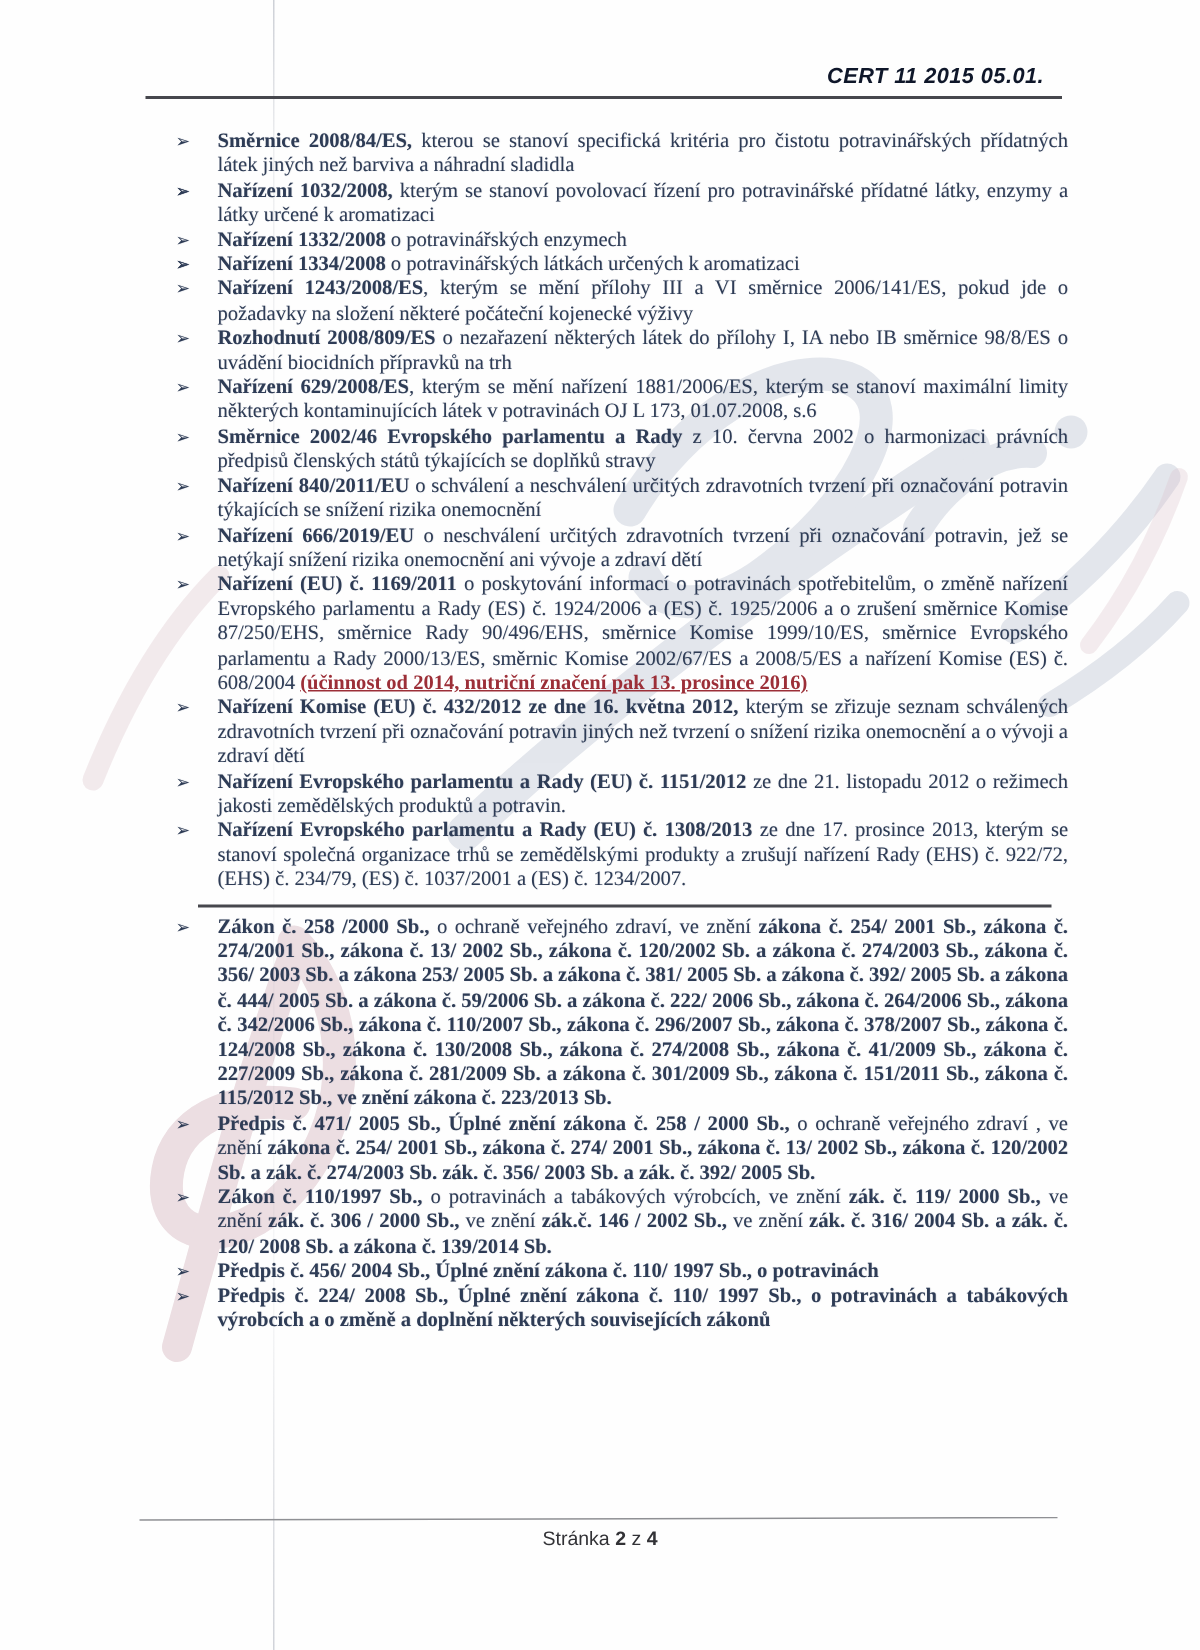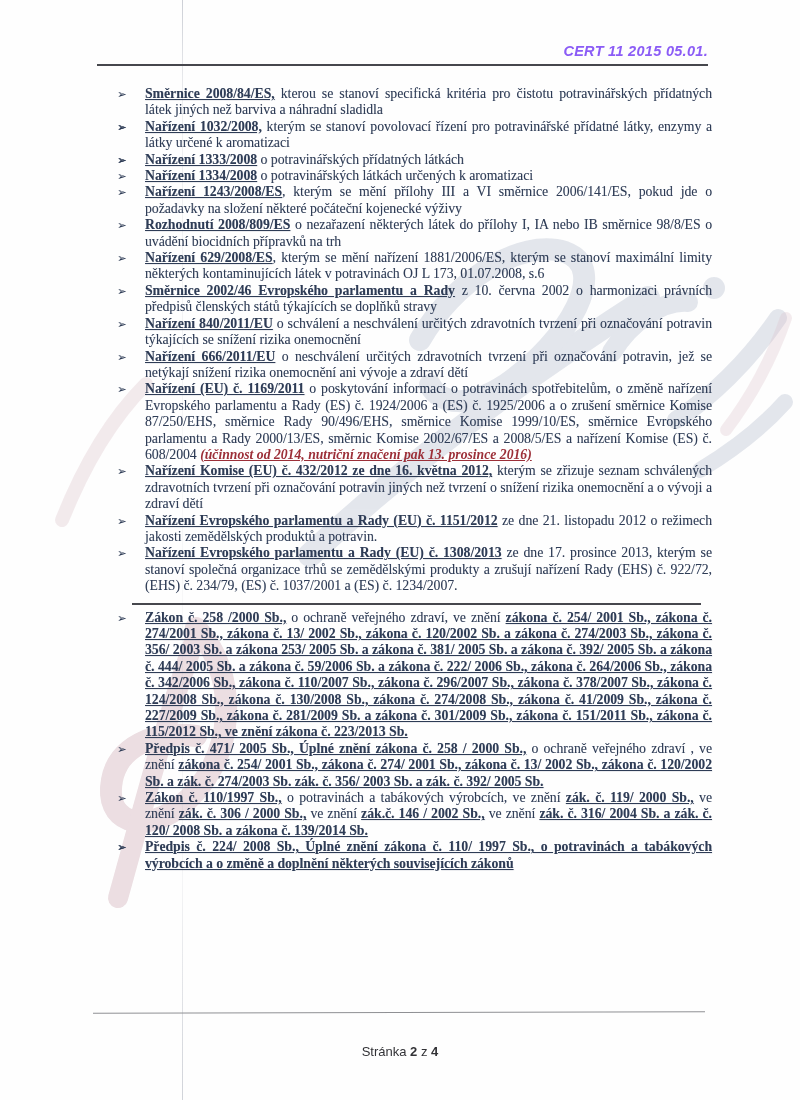--- a/index.html
+++ b/index.html
@@ -21,25 +21,25 @@
       rgba(165,170,182,.38) 93%,
       rgba(165,170,182,.5) 100%);
     z-index:1;
   }
   .watermark{position:absolute;inset:0;z-index:1;pointer-events:none;}
   .wm-gray{stroke:var(--wm-gray,#c9cfdb);}
   .wm-gray-dot{fill:var(--wm-gray,#c9cfdb);}
   .wm-pink{stroke:var(--wm-pink,#dcc3ca);}
 
   .doc-code{
-    position:absolute;top:43px;right:92px;
+    position:absolute;top:43px;right:104px;
     font-family:"Liberation Sans", sans-serif;
     font-style:italic;font-weight:bold;
     font-size:14.5px;letter-spacing:.3px;
-    color:#8b5cf6;z-index:3;
+    color:#0f172a;z-index:3;
   }
   .header-rule{
     position:absolute;top:64px;left:97px;width:611px;height:2px;
     background:var(--rule,#515258);z-index:3;
   }
 
   .content{
     position:absolute;top:86px;left:115px;width:597px;
     color:var(--text,#2e3c56);
     font-size:13.7px;line-height:16.4px;
@@ -47,43 +47,42 @@
     text-shadow:0.3px 0.3px 0.6px rgba(46,60,86,.30);
     z-index:2;
   }
   ul.reg-list{list-style:none;margin:0;padding:0;}
   ul.reg-list li{position:relative;padding-left:30px;margin:0;}
   .marker{
     position:absolute;left:2px;top:0;
     font-family:"DejaVu Sans", sans-serif;
     font-size:11.5px;line-height:16.4px;
   }
-  .seg-b{font-weight:bold;text-decoration:underline;}
+  .seg-b{font-weight:bold;}
   .seg-red{
     font-weight:bold;
     color:var(--red,#9c2f38);
     text-decoration:underline;
     text-shadow:none;
-    font-style:italic;
   }
   .divider{
     height:2px;margin:8px 11px 5px 17px;
     background:var(--rule,#3d3e44);
   }
 
   .footer-rule{
     position:absolute;top:1012px;left:93px;width:612px;height:1px;
     background:var(--footer-rule,#8f9094);
     transform:rotate(-0.15deg);z-index:3;
   }
   .footer-text{
     position:absolute;top:1018px;left:0;width:800px;
     text-align:center;
     font-family:"Liberation Sans", sans-serif;
-    font-size:13px;color:#323236;z-index:3;margin-top:26px;
+    font-size:13px;color:#323236;z-index:3;
   }
   .footer-text .fb{font-weight:bold;}
 </style>
 </head>
 <body>
 
 <div class="page">
 
   <svg class="watermark" width="800" height="1100" viewBox="0 0 800 1100">
     <g fill="none" stroke-linecap="round" opacity="0.5">
@@ -105,40 +104,40 @@
   <div class="crease"></div>
 
   <div class="doc-code">CERT 11 2015 05.01.</div>
   <div class="header-rule"></div>
 
   <div class="content">
     <ul class="reg-list">
         <li><span class="marker">➢</span><span><span class="seg-b">Směrnice 2008/84/ES,</span><span class="seg-r"> kterou se stanoví specifická kritéria pro čistotu potravinářských přídatných látek jiných než barviva a náhradní sladidla</span></span></li>
         <li><span class="marker">➢</span></li>
         <li><span class="marker">➢</span><span><span class="seg-b">Nařízení 1032/2008,</span><span class="seg-r"> kterým se stanoví povolovací řízení pro potravinářské přídatné látky, enzymy a látky určené k aromatizaci</span></span></li>
+        <li><span class="marker">➢</span><span><span class="seg-b">Nařízení 1332/2008</span><span class="seg-r"> o potravinářských enzymech</span></span></li>
         <li><span class="marker">➢</span></li>
-        <li><span class="marker">➢</span><span><span class="seg-b">Nařízení 1333/2008</span><span class="seg-r"> o potravinářských přídatných látkách</span></span></li>
         <li><span class="marker">➢</span><span><span class="seg-b">Nařízení 1334/2008</span><span class="seg-r"> o potravinářských látkách určených k aromatizaci</span></span></li>
         <li><span class="marker">➢</span><span><span class="seg-b">Nařízení 1243/2008/ES</span><span class="seg-r">, kterým se mění přílohy III a VI směrnice 2006/141/ES, pokud jde o požadavky na složení některé počáteční kojenecké výživy</span></span></li>
         <li><span class="marker">➢</span><span><span class="seg-b">Rozhodnutí 2008/809/ES</span><span class="seg-r"> o nezařazení některých látek do přílohy I, IA nebo IB směrnice 98/8/ES o uvádění biocidních přípravků na trh</span></span></li>
         <li><span class="marker">➢</span><span><span class="seg-b">Nařízení 629/2008/ES</span><span class="seg-r">, kterým se mění nařízení 1881/2006/ES, kterým se stanoví maximální limity některých kontaminujících látek v potravinách OJ L 173, 01.07.2008, s.6</span></span></li>
         <li><span class="marker">➢</span><span><span class="seg-b">Směrnice 2002/46 Evropského parlamentu a Rady</span><span class="seg-r"> z 10. června 2002 o harmonizaci právních předpisů členských států týkajících se doplňků stravy</span></span></li>
         <li><span class="marker">➢</span><span><span class="seg-b">Nařízení 840/2011/EU</span><span class="seg-r"> o schválení a neschválení určitých zdravotních tvrzení při označování potravin týkajících se snížení rizika onemocnění</span></span></li>
-        <li><span class="marker">➢</span><span><span class="seg-b">Nařízení 666/2011/EU</span><span class="seg-r"> o neschválení určitých zdravotních tvrzení při označování potravin, jež se netýkají snížení rizika onemocnění ani vývoje a zdraví dětí</span></span></li>
+        <li><span class="marker">➢</span><span><span class="seg-b">Nařízení 666/2019/EU</span><span class="seg-r"> o neschválení určitých zdravotních tvrzení při označování potravin, jež se netýkají snížení rizika onemocnění ani vývoje a zdraví dětí</span></span></li>
         <li><span class="marker">➢</span><span><span class="seg-b">Nařízení (EU) č. 1169/2011</span><span class="seg-r"> o poskytování informací o potravinách spotřebitelům, o změně nařízení Evropského parlamentu a Rady (ES) č. 1924/2006 a (ES) č. 1925/2006 a o zrušení směrnice Komise 87/250/EHS, směrnice Rady 90/496/EHS, směrnice Komise 1999/10/ES, směrnice Evropského parlamentu a Rady 2000/13/ES, směrnic Komise 2002/67/ES a 2008/5/ES a nařízení Komise (ES) č. 608/2004 </span><span class="seg-red">(účinnost od 2014, nutriční značení pak 13. prosince 2016)</span></span></li>
         <li><span class="marker">➢</span><span><span class="seg-b">Nařízení Komise (EU) č. 432/2012 ze dne 16. května 2012,</span><span class="seg-r"> kterým se zřizuje seznam schválených zdravotních tvrzení při označování potravin jiných než tvrzení o snížení rizika onemocnění a o vývoji a zdraví dětí</span></span></li>
         <li><span class="marker">➢</span><span><span class="seg-b">Nařízení Evropského parlamentu a Rady (EU) č. 1151/2012</span><span class="seg-r"> ze dne 21. listopadu 2012 o režimech jakosti zemědělských produktů a potravin.</span></span></li>
         <li><span class="marker">➢</span><span><span class="seg-b">Nařízení Evropského parlamentu a Rady (EU) č. 1308/2013</span><span class="seg-r"> ze dne 17. prosince 2013, kterým se stanoví společná organizace trhů se zemědělskými produkty a zrušují nařízení Rady (EHS) č. 922/72, (EHS) č. 234/79, (ES) č. 1037/2001 a (ES) č. 1234/2007.</span></span></li>
       </ul>
     <div class="divider"></div>
     <ul class="reg-list">
         <li><span class="marker">➢</span><span><span class="seg-b">Zákon č. 258 /2000 Sb.,</span><span class="seg-r"> o ochraně veřejného zdraví, ve znění </span><span class="seg-b">zákona č. 254/ 2001 Sb., zákona č. 274/2001 Sb., zákona č. 13/ 2002 Sb., zákona č. 120/2002 Sb. a zákona č. 274/2003 Sb., zákona č. 356/ 2003 Sb. a zákona 253/ 2005 Sb. a zákona č. 381/ 2005 Sb. a zákona č. 392/ 2005 Sb. a zákona č. 444/ 2005 Sb. a zákona č. 59/2006 Sb. a zákona č. 222/ 2006 Sb., zákona č. 264/2006 Sb., zákona č. 342/2006 Sb., zákona č. 110/2007 Sb., zákona č. 296/2007 Sb., zákona č. 378/2007 Sb., zákona č. 124/2008 Sb., zákona č. 130/2008 Sb., zákona č. 274/2008 Sb., zákona č. 41/2009 Sb., zákona č. 227/2009 Sb., zákona č. 281/2009 Sb. a zákona č. 301/2009 Sb., zákona č. 151/2011 Sb., zákona č. 115/2012 Sb., ve znění zákona č. 223/2013 Sb.</span></span></li>
         <li><span class="marker">➢</span><span><span class="seg-b">Předpis č. 471/ 2005 Sb., Úplné znění zákona č. 258 / 2000 Sb.,</span><span class="seg-r"> o ochraně veřejného zdraví , ve znění </span><span class="seg-b">zákona č. 254/ 2001 Sb., zákona č. 274/ 2001 Sb., zákona č. 13/ 2002 Sb., zákona č. 120/2002 Sb. a zák. č. 274/2003 Sb. zák. č. 356/ 2003 Sb. a zák. č. 392/ 2005 Sb.</span></span></li>
         <li><span class="marker">➢</span><span><span class="seg-b">Zákon č. 110/1997 Sb.,</span><span class="seg-r"> o potravinách a tabákových výrobcích, ve znění </span><span class="seg-b">zák. č. 119/ 2000 Sb.,</span><span class="seg-r"> ve znění </span><span class="seg-b">zák. č. 306 / 2000 Sb.,</span><span class="seg-r"> ve znění </span><span class="seg-b">zák.č. 146 / 2002 Sb.,</span><span class="seg-r"> ve znění </span><span class="seg-b">zák. č. 316/ 2004 Sb. a zák. č. 120/ 2008 Sb. a zákona č. 139/2014 Sb.</span></span></li>
-        <li><span class="marker">➢</span></li>
+        <li><span class="marker">➢</span><span><span class="seg-b">Předpis č. 456/ 2004 Sb., Úplné znění zákona č. 110/ 1997 Sb., o potravinách</span></span></li>
         <li><span class="marker">➢</span><span><span class="seg-b">Předpis č. 224/ 2008 Sb., Úplné znění zákona č. 110/ 1997 Sb., o potravinách a tabákových výrobcích a o změně a doplnění některých souvisejících zákonů</span></span></li>
       </ul>
   </div>
 
   <div class="footer-rule"></div>
   <div class="footer-text">
     <span>Stránka</span>
     <span class="fb">2</span>
     <span>z</span>
     <span class="fb">4</span>

